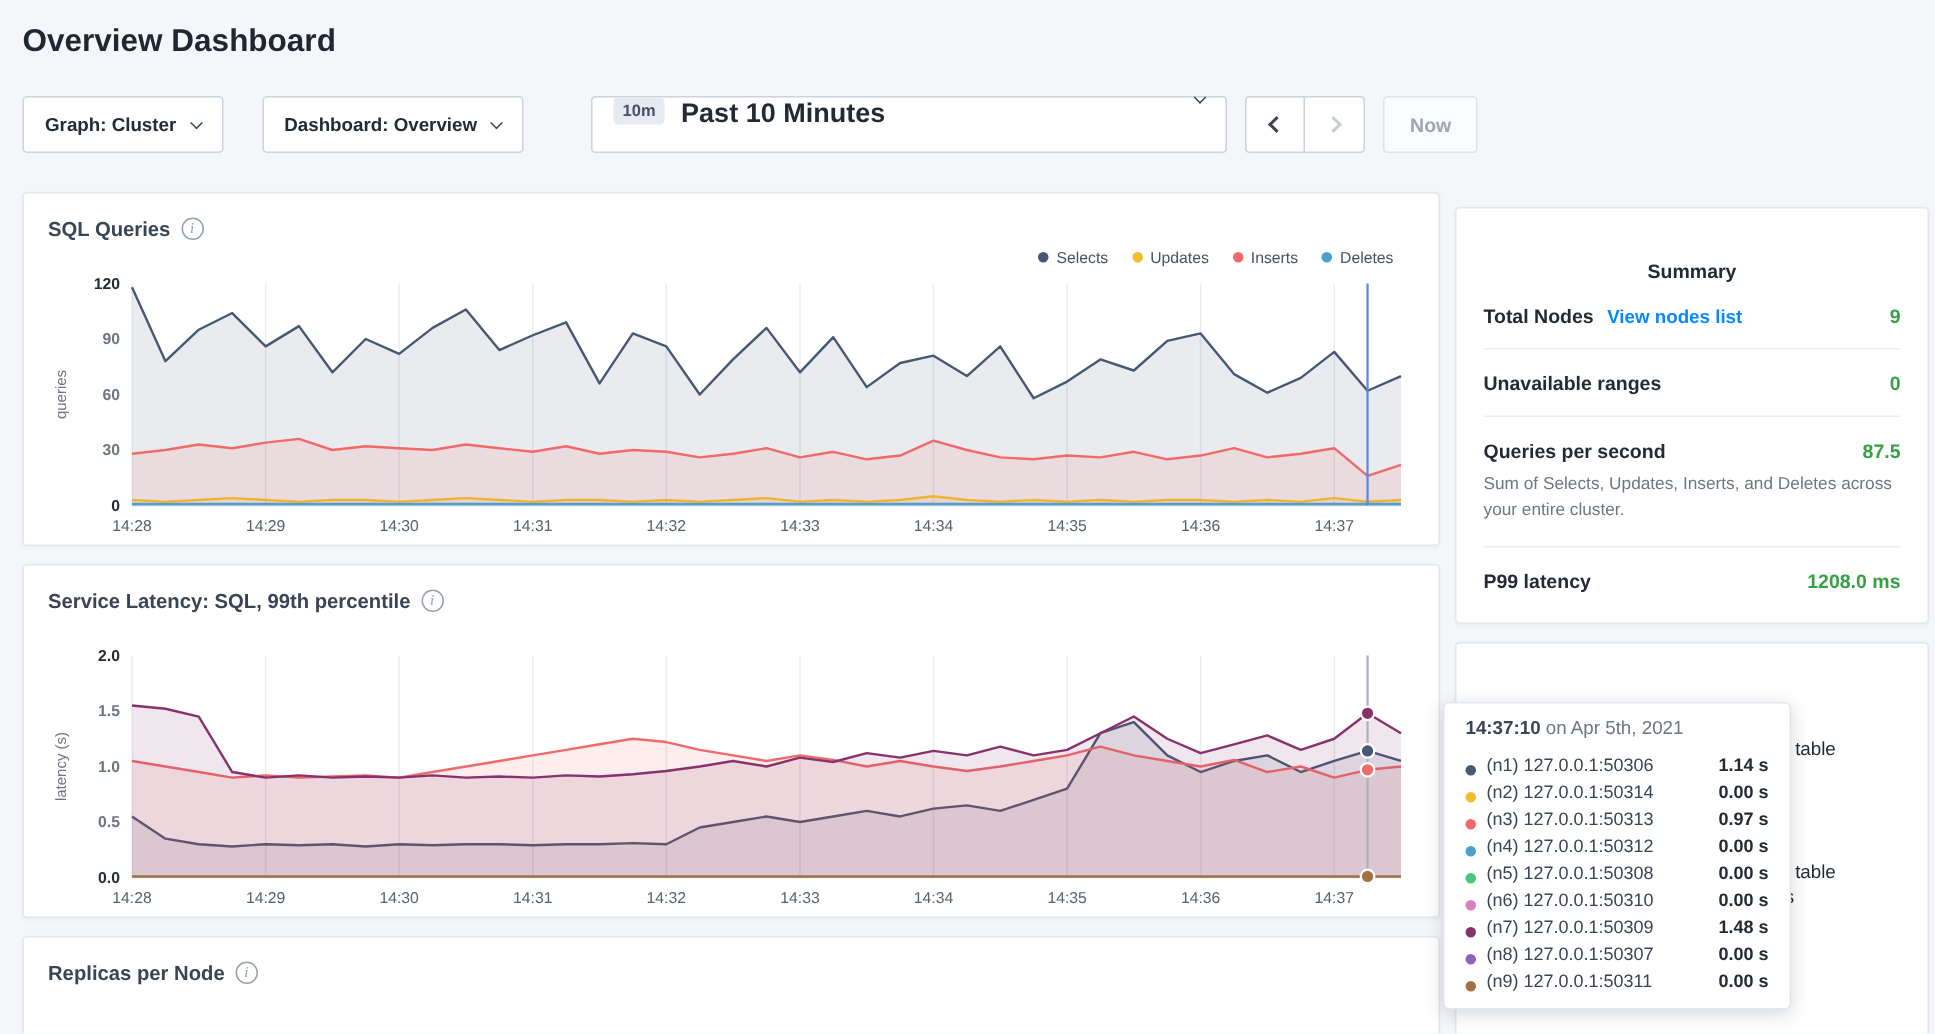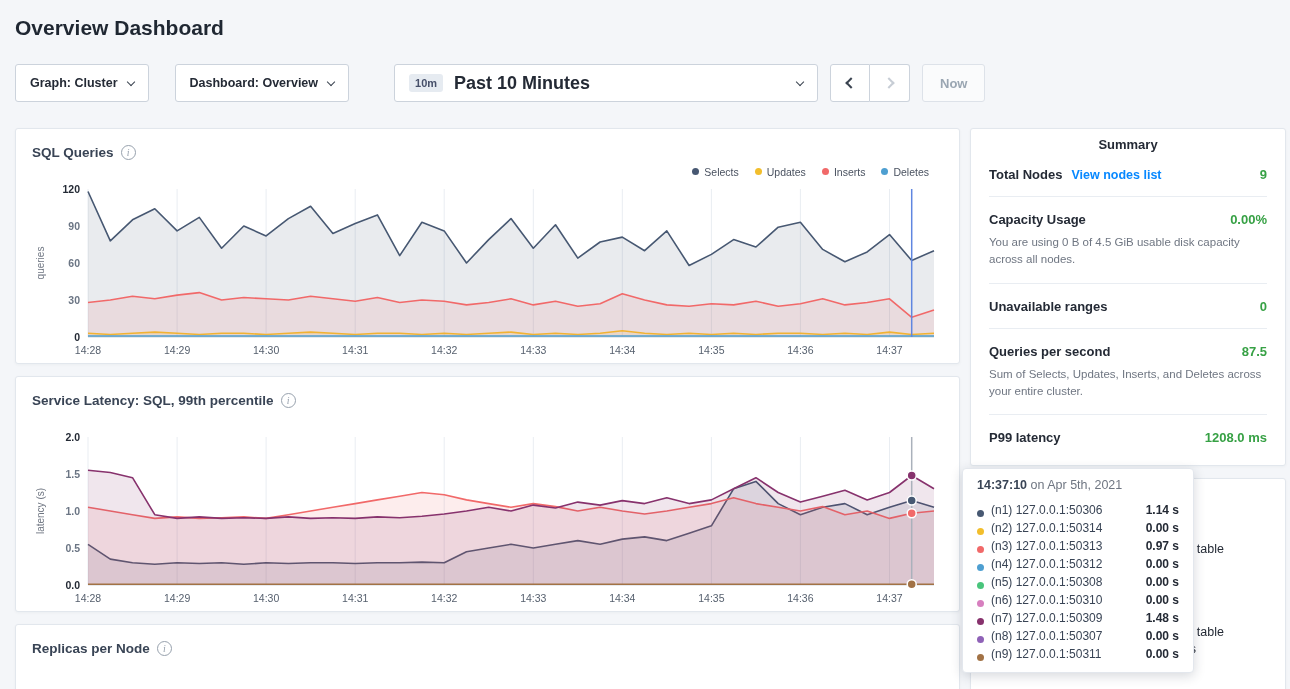--- a/index.html
+++ b/index.html
@@ -25,21 +25,21 @@
   }
   .btn.dashboard-dd { margin-left: 26px; }
   .chev { display: inline-block; width: 6px; height: 6px; border-right: 1.7px solid #3a4350; border-bottom: 1.7px solid #3a4350; }
   .chev.down { transform: rotate(45deg); margin-top: -3px; }
   .chev.left { transform: rotate(135deg); margin-left: 2px; }
   .chev.right { transform: rotate(-45deg); margin-right: 2px; }
   .chev.big { width: 8px; height: 8px; border-width: 2px; }
   .chev.disabled { border-color: #c7cdd5; }
   .timepicker {
     margin-left: 45px; width: 424px; height: 38px; background: #fff;
-    border: 1px solid #ccd3dc; border-radius: 3px; display: flex; align-items: center;
+    border: 1px solid #ccd3dc; border-radius: 3px; display: flex; align-items: flex-start;
     padding: 0 14px; cursor: pointer;
   }
   .time-badge {
     background: #e6ebf1; color: #47506a; font-size: 11px; font-weight: bold;
     padding: 3px 6px; border-radius: 3px; margin-right: 11px;
   }
   .time-label { font-size: 18px; font-weight: bold; }
   .timepicker .chev { margin-left: auto; }
   .pager { display: flex; margin-left: 12px; }
   .pbtn {
@@ -75,21 +75,21 @@
   .legend-row {
     display: flex; justify-content: flex-end; align-items: center; gap: 16px;
     height: 19px; padding-right: 14px; font-size: 10.5px; color: #4a5260;
   }
   .legend-item { display: inline-flex; align-items: center; gap: 5px; cursor: pointer; }
   .dot { width: 7px; height: 7px; border-radius: 50%; display: inline-block; }
   svg.chart { display: block; font-family: "Liberation Sans", sans-serif; }
   .replicas-card { height: 120px; }
 
   
-  .summary-card { padding: 4px 18px 6px; }
+  .summary-card { padding: 30px 18px 6px; margin-top: 10px; }
   .summary-title { text-align: center; font-size: 13px; font-weight: bold; margin: 4px 0 0; }
   .srow { padding: 15px 0 14px; border-bottom: 1px solid #e9edf2; }
   .srow:last-child { border-bottom: none; }
   .srow-main { display: flex; align-items: baseline; }
   .srow-label { font-size: 13px; font-weight: bold; color: #242a35; }
   .srow-link { font-size: 12.5px; font-weight: bold; color: #0788ff; margin-left: 9px; text-decoration: none; cursor: pointer; }
   .srow-value { margin-left: auto; font-size: 13px; font-weight: bold; color: #37a145; white-space: nowrap; }
   .srow-desc { font-size: 11.5px; color: #6f7682; line-height: 1.5; margin-top: 7px; padding-right: 4px; }
 
   
@@ -261,27 +261,20 @@
         <div class="summary-title">Summary</div>
         <div class="srow">
           <div class="srow-main">
             <span class="srow-label">Total Nodes</span>
             <a class="srow-link">View nodes list</a>
             <span class="srow-value">9</span>
           </div>
         </div>
         <div class="srow">
           <div class="srow-main">
-            <span class="srow-label">Capacity Usage</span>
-            <span class="srow-value">0.00%</span>
-          </div>
-          <div class="srow-desc">You are using 0 B of 4.5 GiB usable disk capacity across all nodes.</div>
-        </div>
-        <div class="srow">
-          <div class="srow-main">
             <span class="srow-label">Unavailable ranges</span>
             <span class="srow-value">0</span>
           </div>
         </div>
         <div class="srow">
           <div class="srow-main">
             <span class="srow-label">Queries per second</span>
             <span class="srow-value">87.5</span>
           </div>
           <div class="srow-desc">Sum of Selects, Updates, Inserts, and Deletes across your entire cluster.</div>

